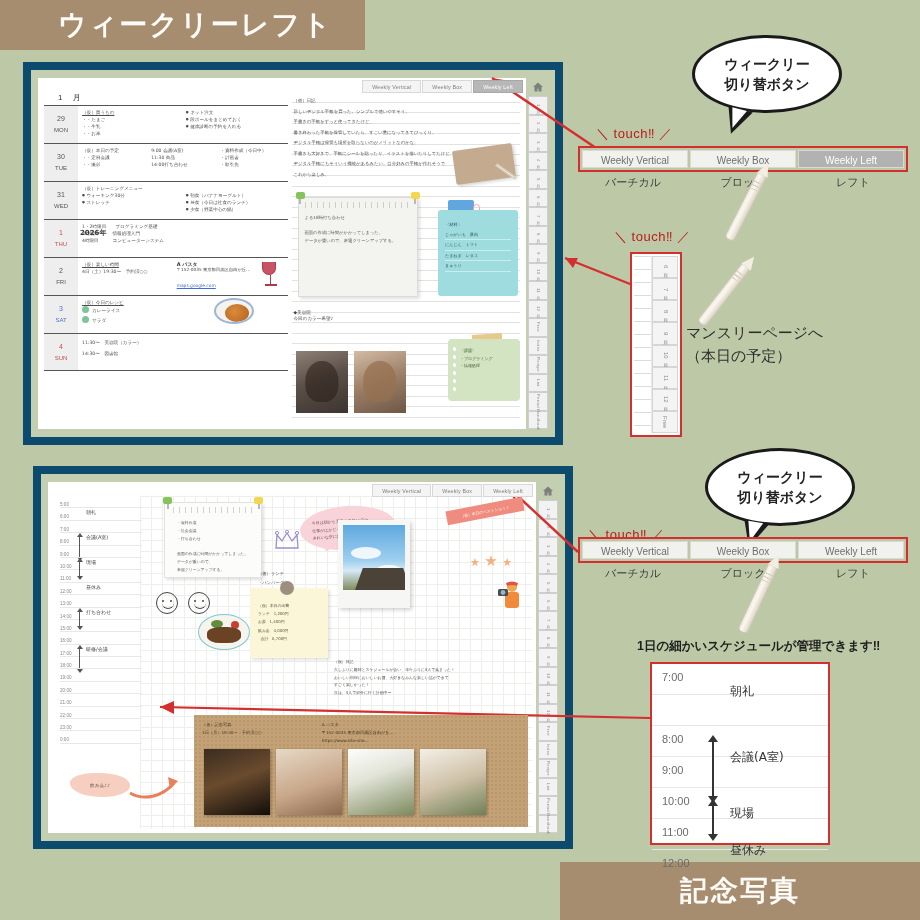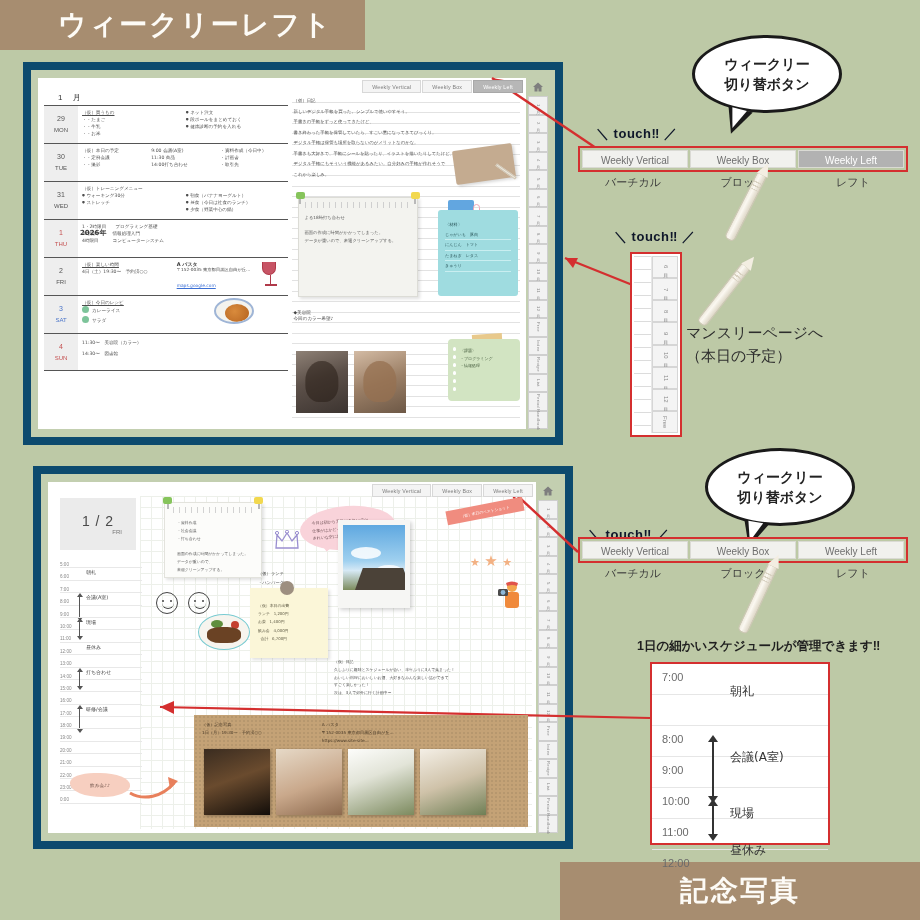--- a/index.html
+++ b/index.html
@@ -340,21 +340,21 @@
   }
   .cork-photos { position: absolute; left: 10px; top: 34px; display: flex; gap: 6px; }
   .cork-photos .cp { width: 66px; height: 66px; box-shadow: 1px 1px 3px rgba(0,0,0,.3); }
   .cp1 { background: linear-gradient(160deg,#3a2c20 0%, #6a4b2e 45%, #120d09 100%); }
   .cp2 { background: linear-gradient(160deg,#e6d9c7 0%, #c9a88b 55%, #8d6a4e 100%); }
   .cp3 { background: linear-gradient(160deg,#fdfdfb 0%, #e2e4d8 40%, #7c8a5e 100%); }
   .cp4 { background: linear-gradient(160deg,#f4efe6 0%, #cfc2a9 50%, #6f7f55 100%); }
 
   
   .touch {
-    position: absolute; color: #0f172a; font-size: 13px; font-weight: bold;
+    position: absolute; color: #b91c1c; font-size: 13px; font-weight: normal;
     letter-spacing: 0.5px;
   }
   .bubble {
     position: absolute; background: #fff; border: 3px solid #1a1a1a;
     border-radius: 50%;
     display: flex; align-items: center; justify-content: center; text-align: center;
     font-size: 14px; font-weight: bold; color: #222; line-height: 1.45;
   }
   .bubble .tail {
     position: absolute; width: 0; height: 0;
@@ -736,24 +736,20 @@
       <div class="page-tabs">
         <div class="page-tab">Weekly Vertical</div>
         <div class="page-tab">Weekly Box</div>
         <div class="page-tab">Weekly Left</div>
       </div>
 
       <div class="dl-wrap">
         <div class="dl-grid"></div>
 
         <div class="dl-left">
-          <div class="dl-datebox">
-            <div class="dd">1 / 2</div>
-            <div class="dw">FRI</div>
-          </div>
           <div class="dl-hours">
             <div class="dl-hr"><span>5:00</span></div>
             <div class="dl-hr"><span>6:00</span><span class="dl-ev hw">朝礼</span></div>
             <div class="dl-hr"><span>7:00</span></div>
             <div class="dl-hr"><span>8:00</span><span class="dl-arrow" style="top:3px;height:22px"></span><span class="dl-ev hw">会議(A室)</span></div>
             <div class="dl-hr"><span>9:00</span></div>
             <div class="dl-hr"><span>10:00</span><span class="dl-arrow" style="top:3px;height:16px"></span><span class="dl-ev hw">現場</span></div>
             <div class="dl-hr"><span>11:00</span></div>
             <div class="dl-hr"><span>12:00</span><span class="dl-ev hw">昼休み</span></div>
             <div class="dl-hr"><span>13:00</span></div>

